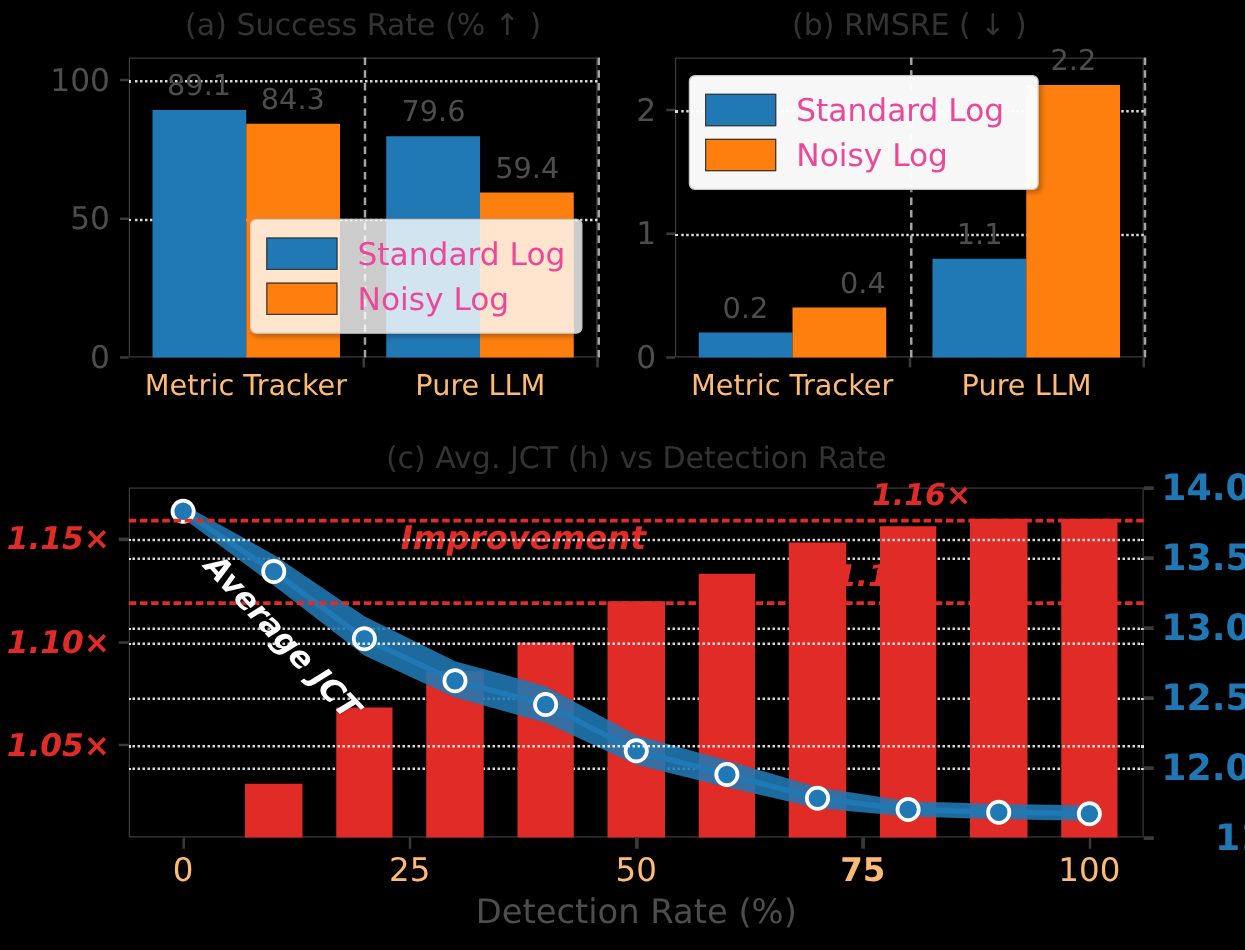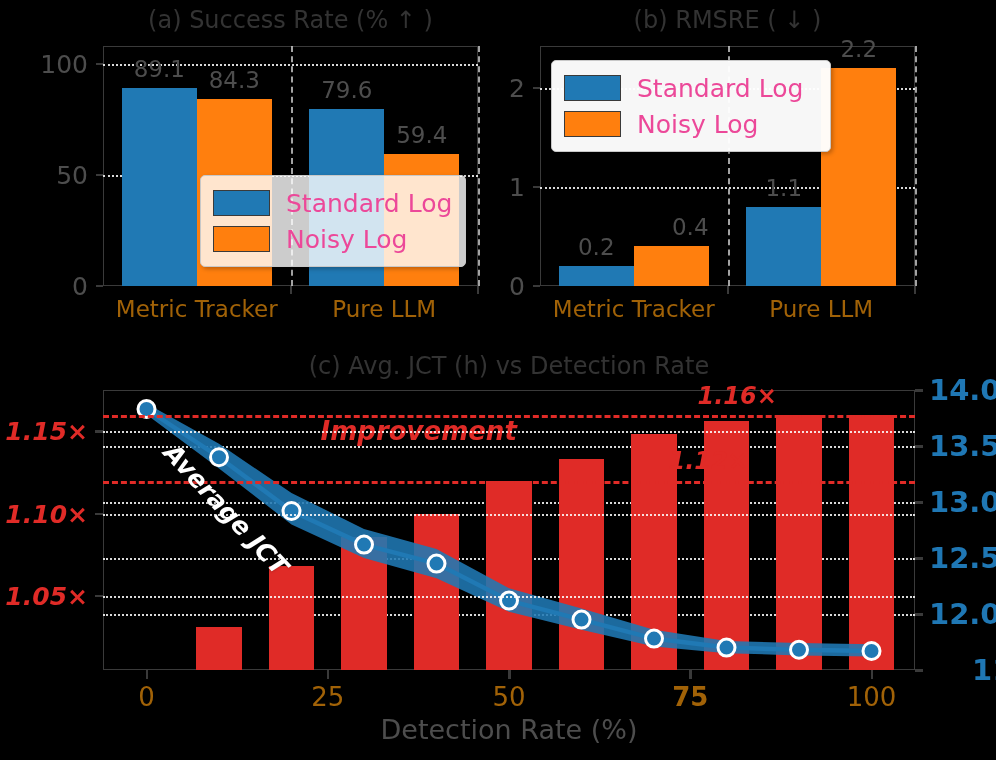--- a/index.html
+++ b/index.html
@@ -4,21 +4,21 @@
 <style>
   html,body{margin:0;padding:0;background:#000;}
   body{width:996px;height:760px;font-family:"DejaVu Sans","Liberation Sans",sans-serif;overflow:hidden;}
   #root{position:relative;width:996px;height:760px;background:#000;}
 
   .panel{position:absolute;}
   .ptitle{position:absolute;color:#333333;font-size:24px;text-align:center;white-space:nowrap;}
   .axes{position:absolute;border:1.4px solid #3a3a3a;box-sizing:border-box;}
 
   .ytick{position:absolute;color:#4d4d4d;font-size:25px;text-align:right;white-space:nowrap;transform:translateY(-50%);}
-  .xtick{position:absolute;color:#a16207;font-size:23px;text-align:center;white-space:nowrap;transform:translateX(-50%);}
+  .xtick{position:absolute;color:#fdba74;font-size:23px;text-align:center;white-space:nowrap;transform:translateX(-50%);}
   .tickmark{position:absolute;background:#3a3a3a;}
 
   .grid-h{position:absolute;height:0;border-top:2.4px dotted #ffffff;opacity:.85;}
   .grid-v{position:absolute;width:0;border-left:2.2px dashed #cccccc;opacity:.8;}
 
   .bar{position:absolute;}
   .bar.blue{background:#2079b4;}
   .bar.orange{background:#ff7f0e;}
   .bar.red{background:#e02b27;}
 

